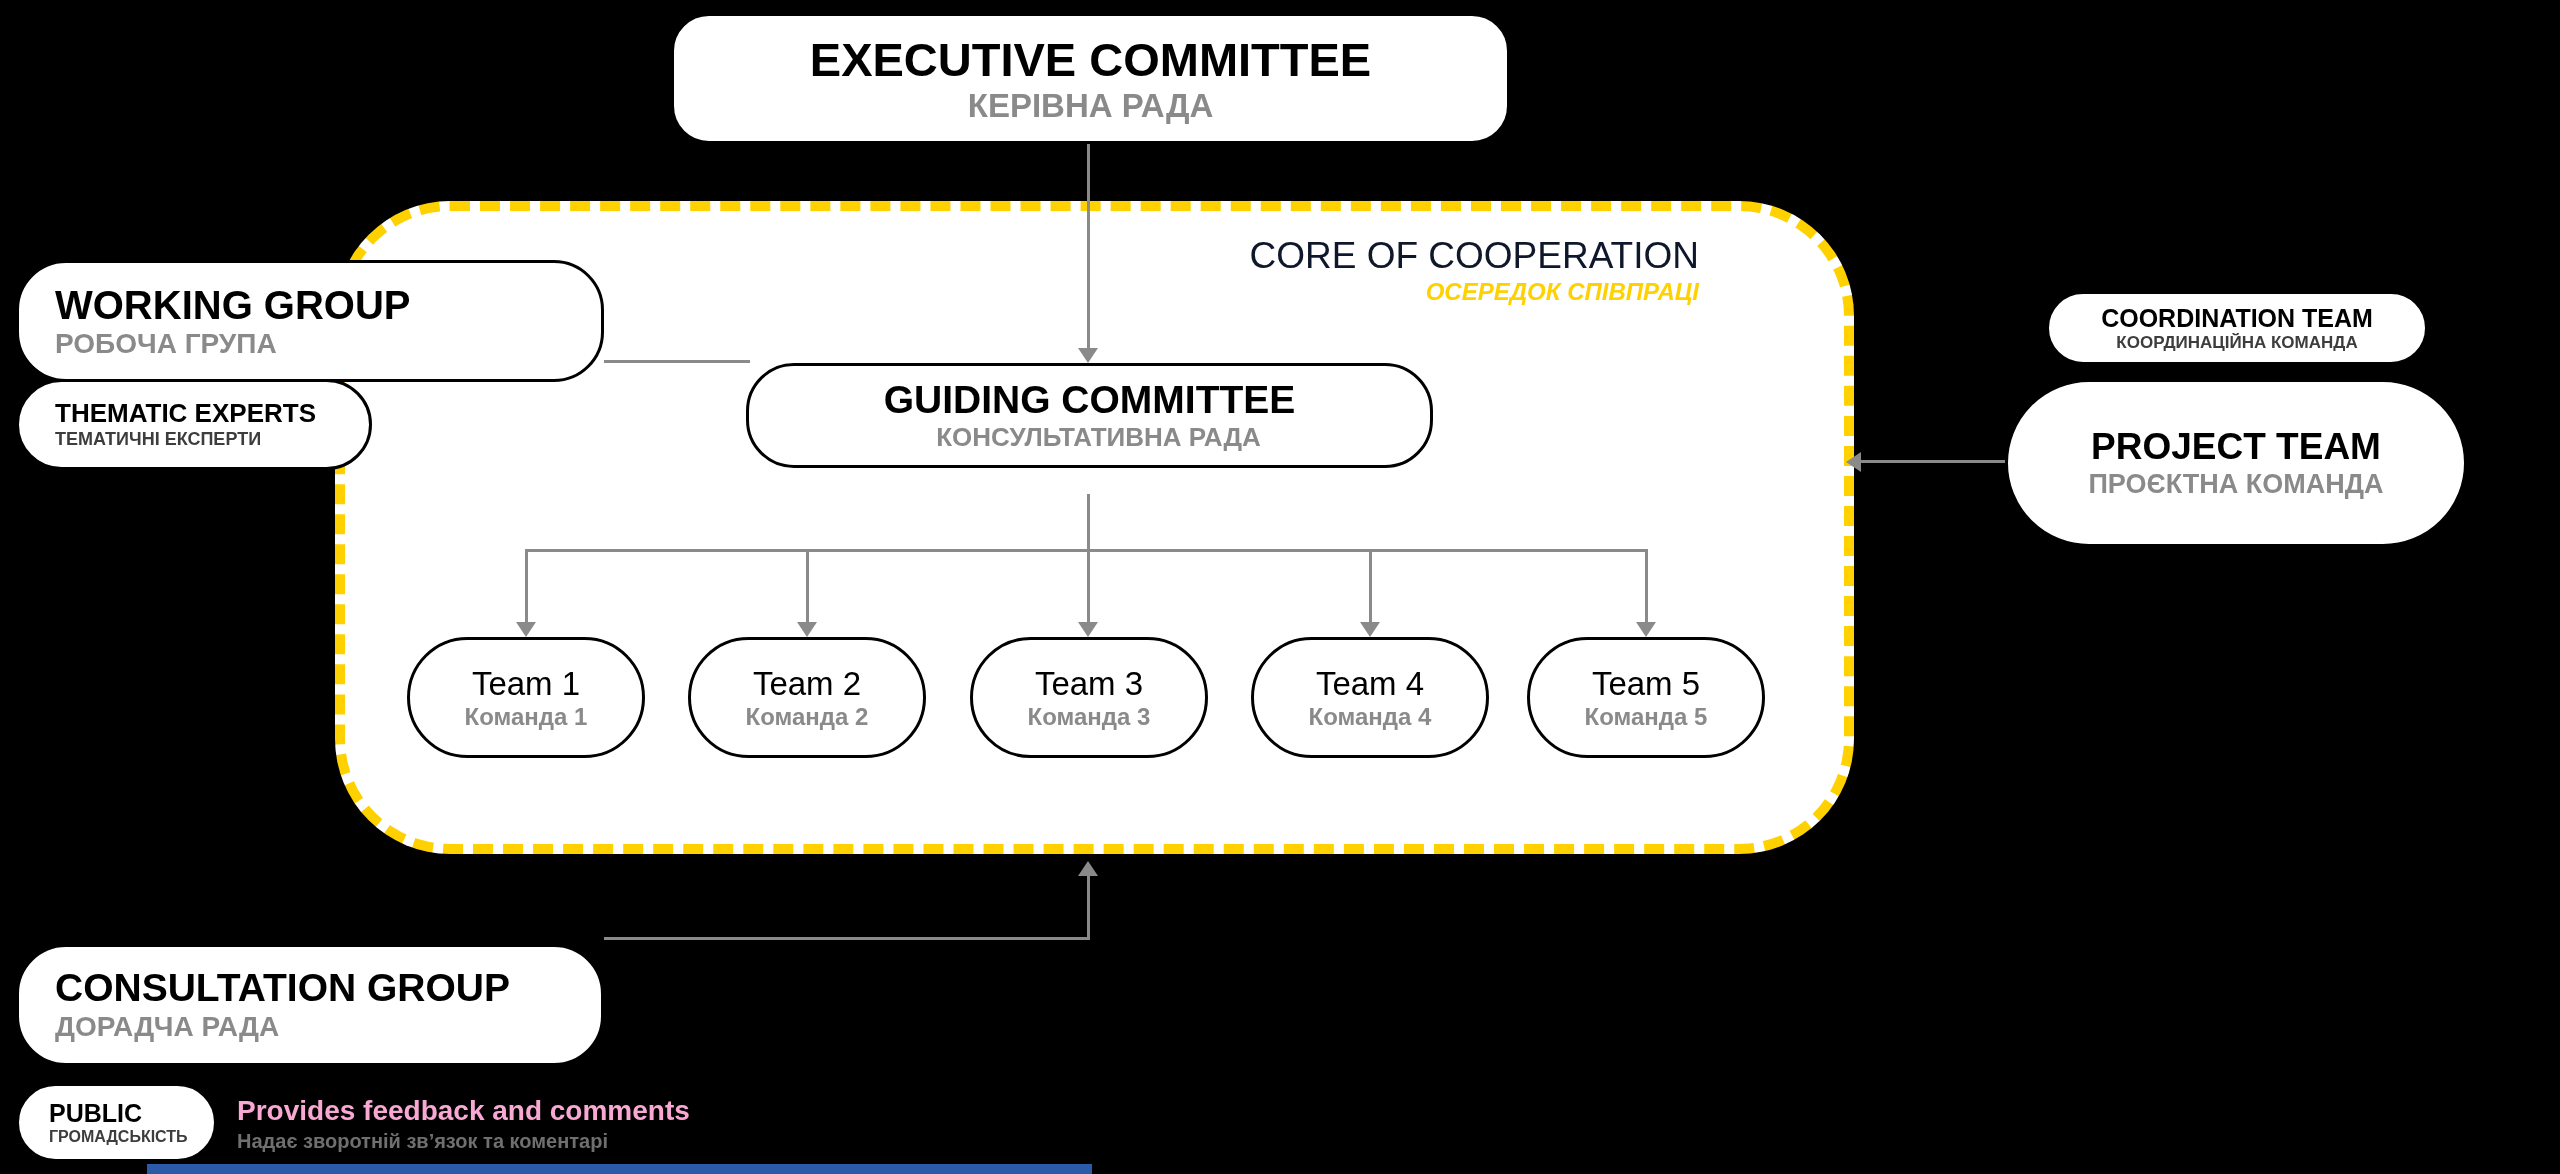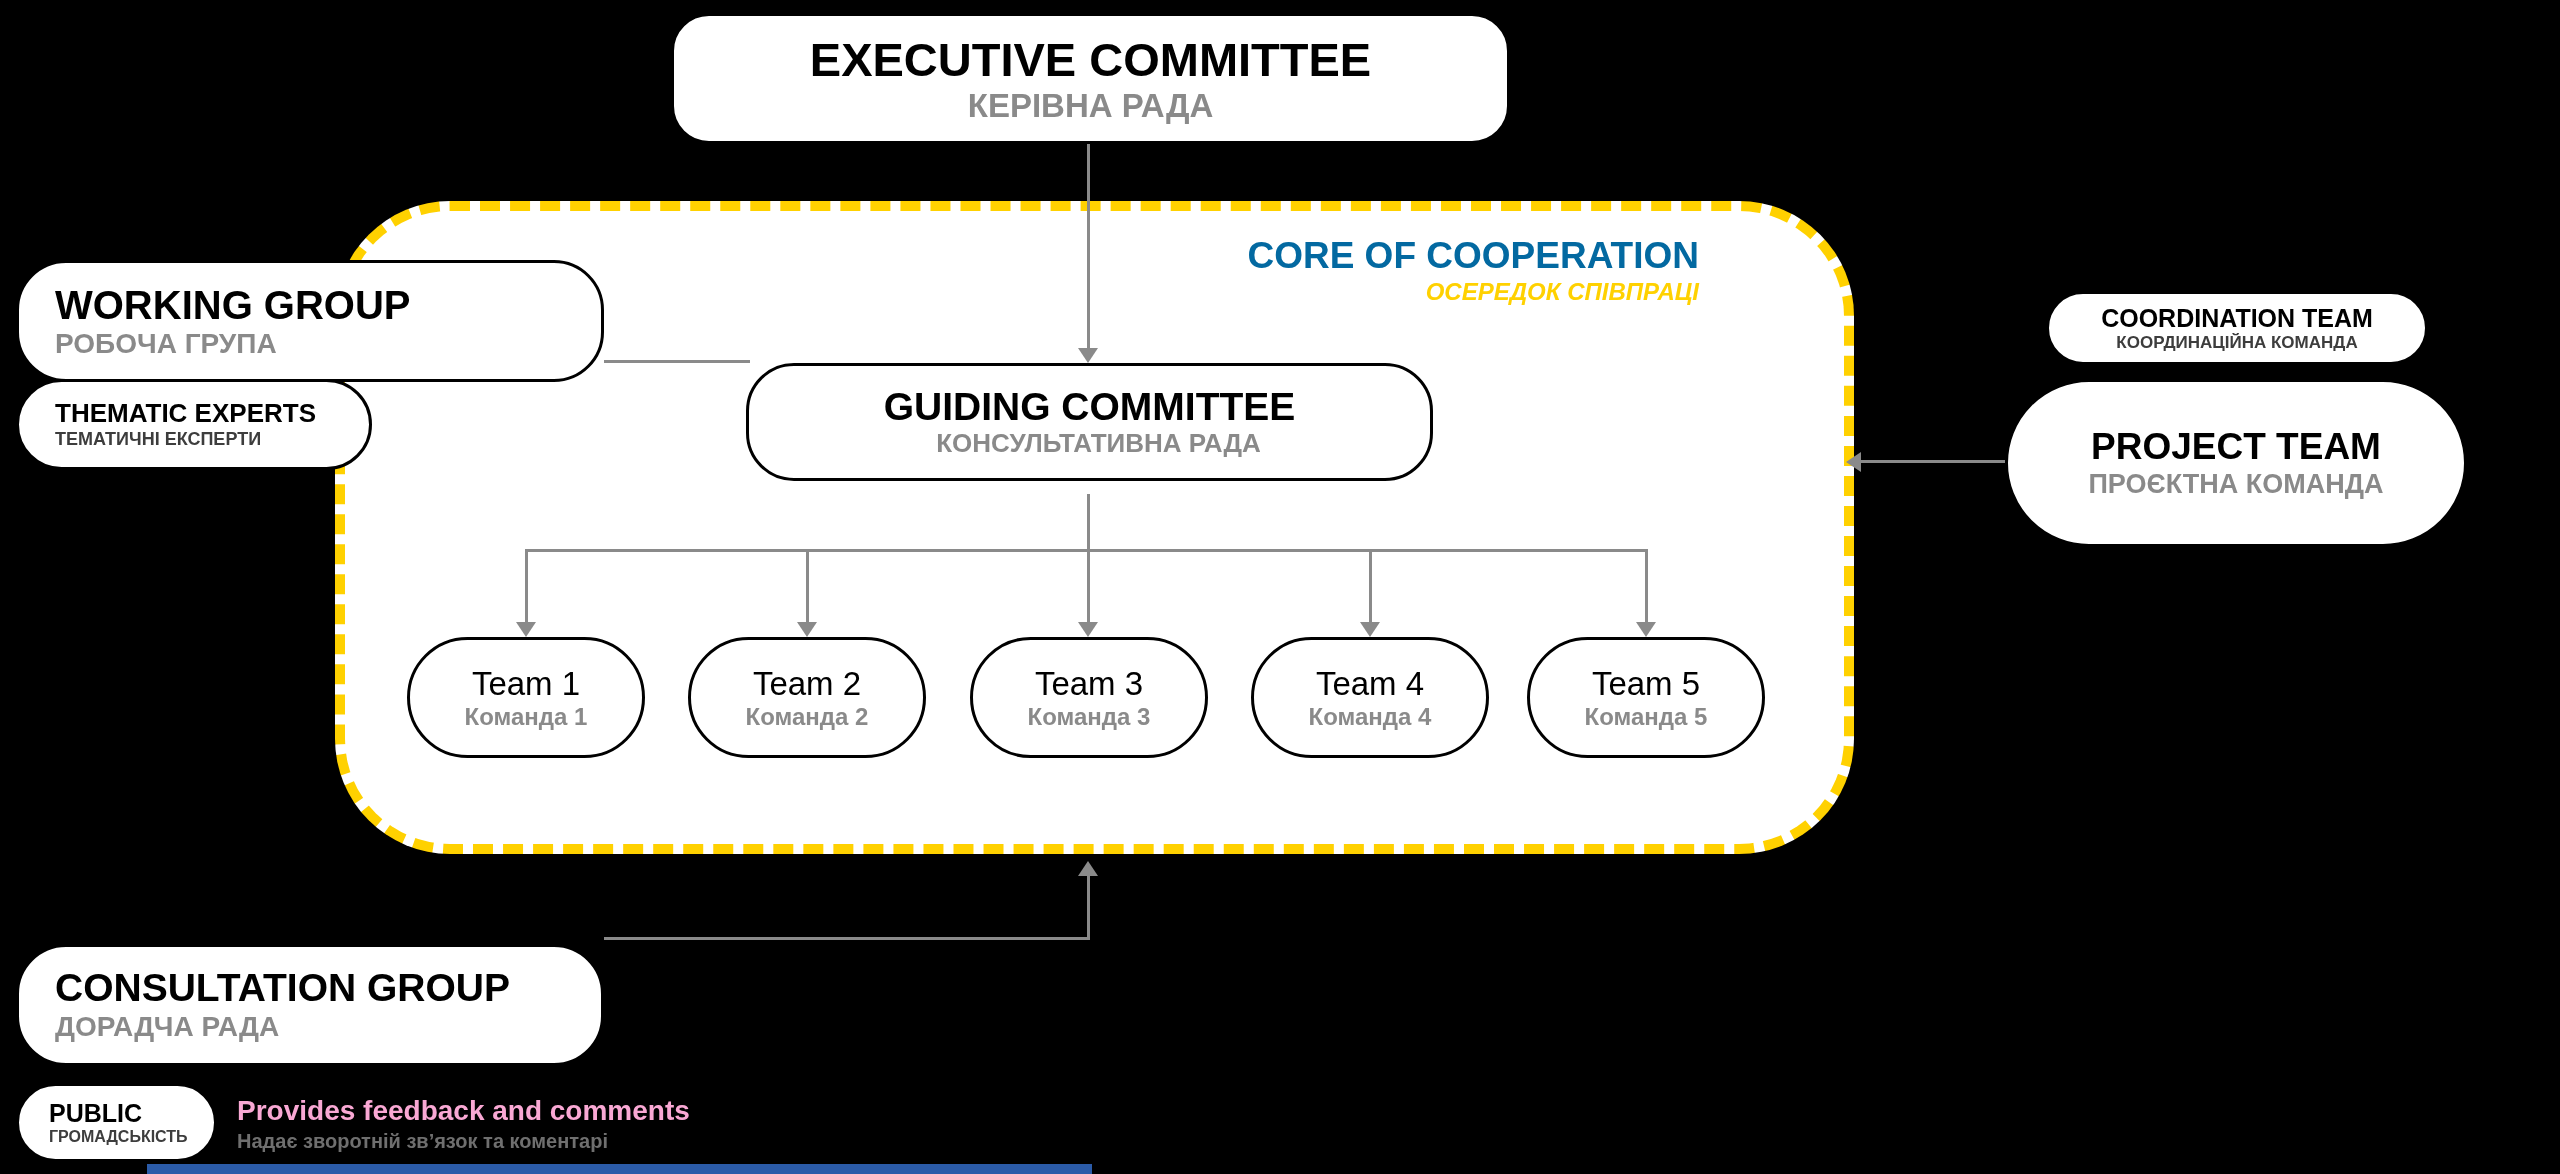--- a/index.html
+++ b/index.html
@@ -39,21 +39,21 @@
     background: #ffffff;
     border: 10px dashed #ffd100;
     border-radius: 115px;
     box-sizing: border-box;
   }
   .core-title-block {
     position: absolute;
     top: 24px; right: 145px;
     text-align: right;
   }
-  .core-title-block .line1 { color: #0369a1; font-weight: bold; font-size: 37px; line-height: 1.15; }
+  .core-title-block .line1 { color: #0f172a; font-weight: normal; font-size: 37px; line-height: 1.15; }
   .core-title-block .line2 { color: #ffd100; font-weight: bold; font-size: 24px; line-height: 1.2; font-style: italic; }
 
   
   .hline { position: absolute; height: 3px; background: #8a8a8a; }
   .vline { position: absolute; width: 3px; background: #8a8a8a; }
   .arrow-down {
     position: absolute; width: 0; height: 0;
     border-left: 10px solid transparent;
     border-right: 10px solid transparent;
     border-top: 15px solid #8a8a8a;
@@ -69,21 +69,21 @@
     border-top: 10px solid transparent;
     border-bottom: 10px solid transparent;
     border-right: 15px solid #8a8a8a;
   }
 
   
   .exec-box    { left: 671px; top: 13px;  width: 839px; height: 131px; border-radius: 38px; }
   .exec-box .t-main { font-size: 47px; }
   .exec-box .t-sub  { font-size: 33px; }
 
-  .guiding-box { left: 746px; top: 363px; width: 687px; height: 118px; border-radius: 48px; }
+  .guiding-box { left: 746px; top: 363px; width: 687px; height: 105px; border-radius: 48px; }
   .guiding-box .t-main { font-size: 39px; }
   .guiding-box .t-sub  { font-size: 26px; margin-left: 18px; }
 
   .team-box { top: 637px; width: 238px; height: 121px; border-radius: 62px; border-width: 3px; }
   .team-box .t-main { font-size: 33px; font-weight: normal; }
   .team-box .t-sub  { font-size: 24px; }
 
   .wg-box       { left: 16px; top: 260px; width: 588px; height: 122px; border-radius: 50px; padding-left: 36px; }
   .wg-box .t-main { font-size: 40px; }
   .wg-box .t-sub  { font-size: 28px; }

